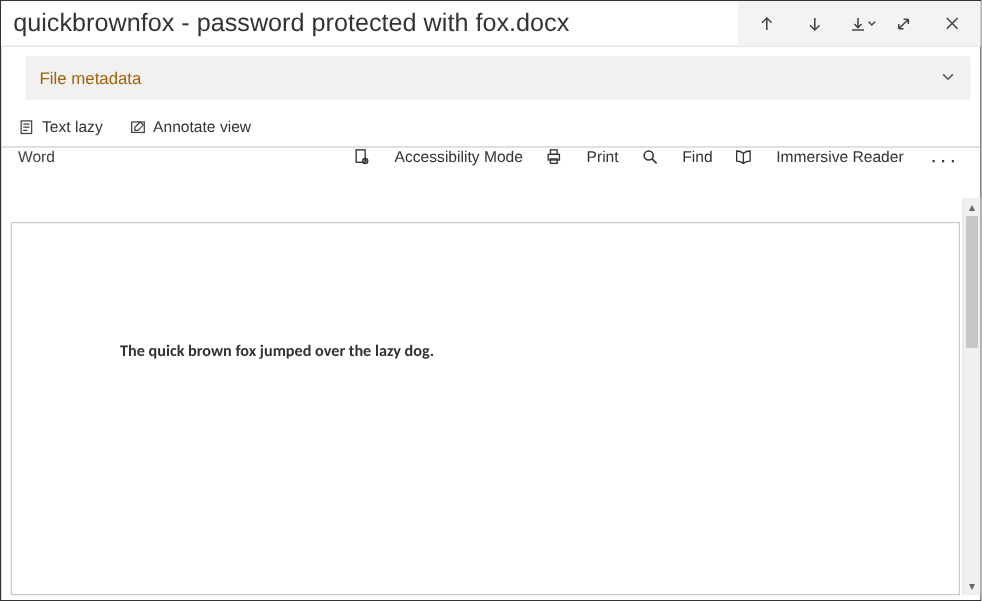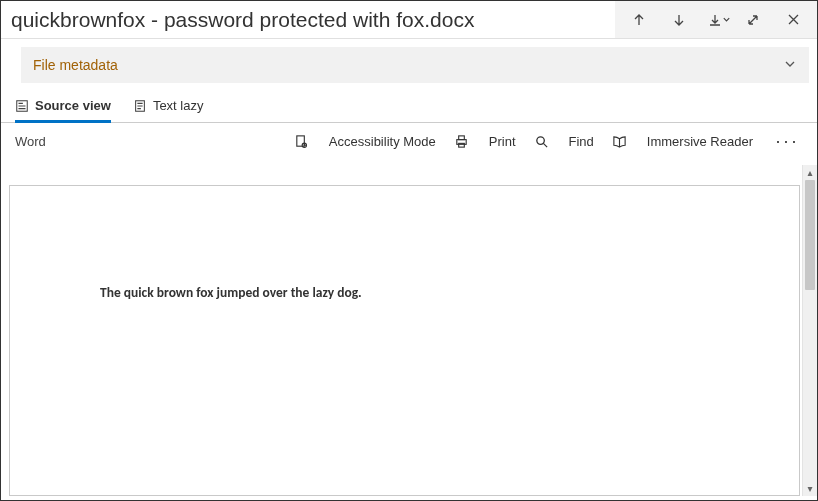--- a/index.html
+++ b/index.html
@@ -73,21 +73,21 @@
   .tab.active { font-weight: 600; }
   .tab.active::after {
     content: "";
     position: absolute; left: 0; right: 0; bottom: -1px;
     height: 3px; background: #0072c6;
   }
   .tab .icon { width: 14px; height: 14px; flex: none; color:#444; }
   
   .toolbar {
     height: 36px;
-    display: flex; align-items: center;
+    display: flex; align-items: flex-start;
     padding: 0 14px;
     font-size: 13px;
     color: #333;
     gap: 18px;
   }
   .toolbar .app-label { margin-right: auto; color:#444; }
   .tool {
     display: flex; align-items: center; gap: 20px;
   }
   .tool .icon { width: 15px; height: 15px; color:#333; }
@@ -192,37 +192,37 @@
   <div class="metadata">
     <span>File metadata</span>
     <span class="chev">
       <svg width="14" height="14" viewBox="0 0 14 14" fill="none" stroke="currentColor" stroke-width="1.3">
           <path d="M3 5l4 4 4-4"></path>
         </svg>
     </span>
   </div>
 
   <div class="tabstrip">
-    <div class="tab active">
-      <span class="icon">
-        <svg viewBox="0 0 16 16" width="14" height="14" fill="none" stroke="currentColor" stroke-width="1.2">
-            <rect x="2" y="2" width="12" height="12"></rect>
-            <path d="M4 5h5M4 8h8M4 11h8"></path>
-          </svg>
-      </span>
-      <span>Source view</span>
-    </div>
     <div class="tab">
       <span class="icon">
         <svg viewBox="0 0 16 16" width="14" height="14" fill="none" stroke="currentColor" stroke-width="1.2">
             <rect x="3" y="2" width="10" height="12"></rect>
             <path d="M5 5h6M5 8h6M5 11h4"></path>
           </svg>
       </span>
       <span>Text lazy</span>
+    </div>
+    <div class="tab">
+      <span class="icon">
+        <svg viewBox="0 0 16 16" width="14" height="14" fill="none" stroke="currentColor" stroke-width="1.2">
+            <rect x="2" y="3" width="12" height="10"></rect>
+            <path d="M10 3l3 3-5 5H5V8z"></path>
+          </svg>
+      </span>
+      <span>Annotate view</span>
     </div>
   </div>
 
   <div class="toolbar">
     <span class="app-label">Word</span>
 
     <div class="tool">
       <span class="icon">
         <svg viewBox="0 0 16 16" width="15" height="15" fill="none" stroke="currentColor" stroke-width="1.2">
             <rect x="3" y="2" width="8" height="11"></rect>

